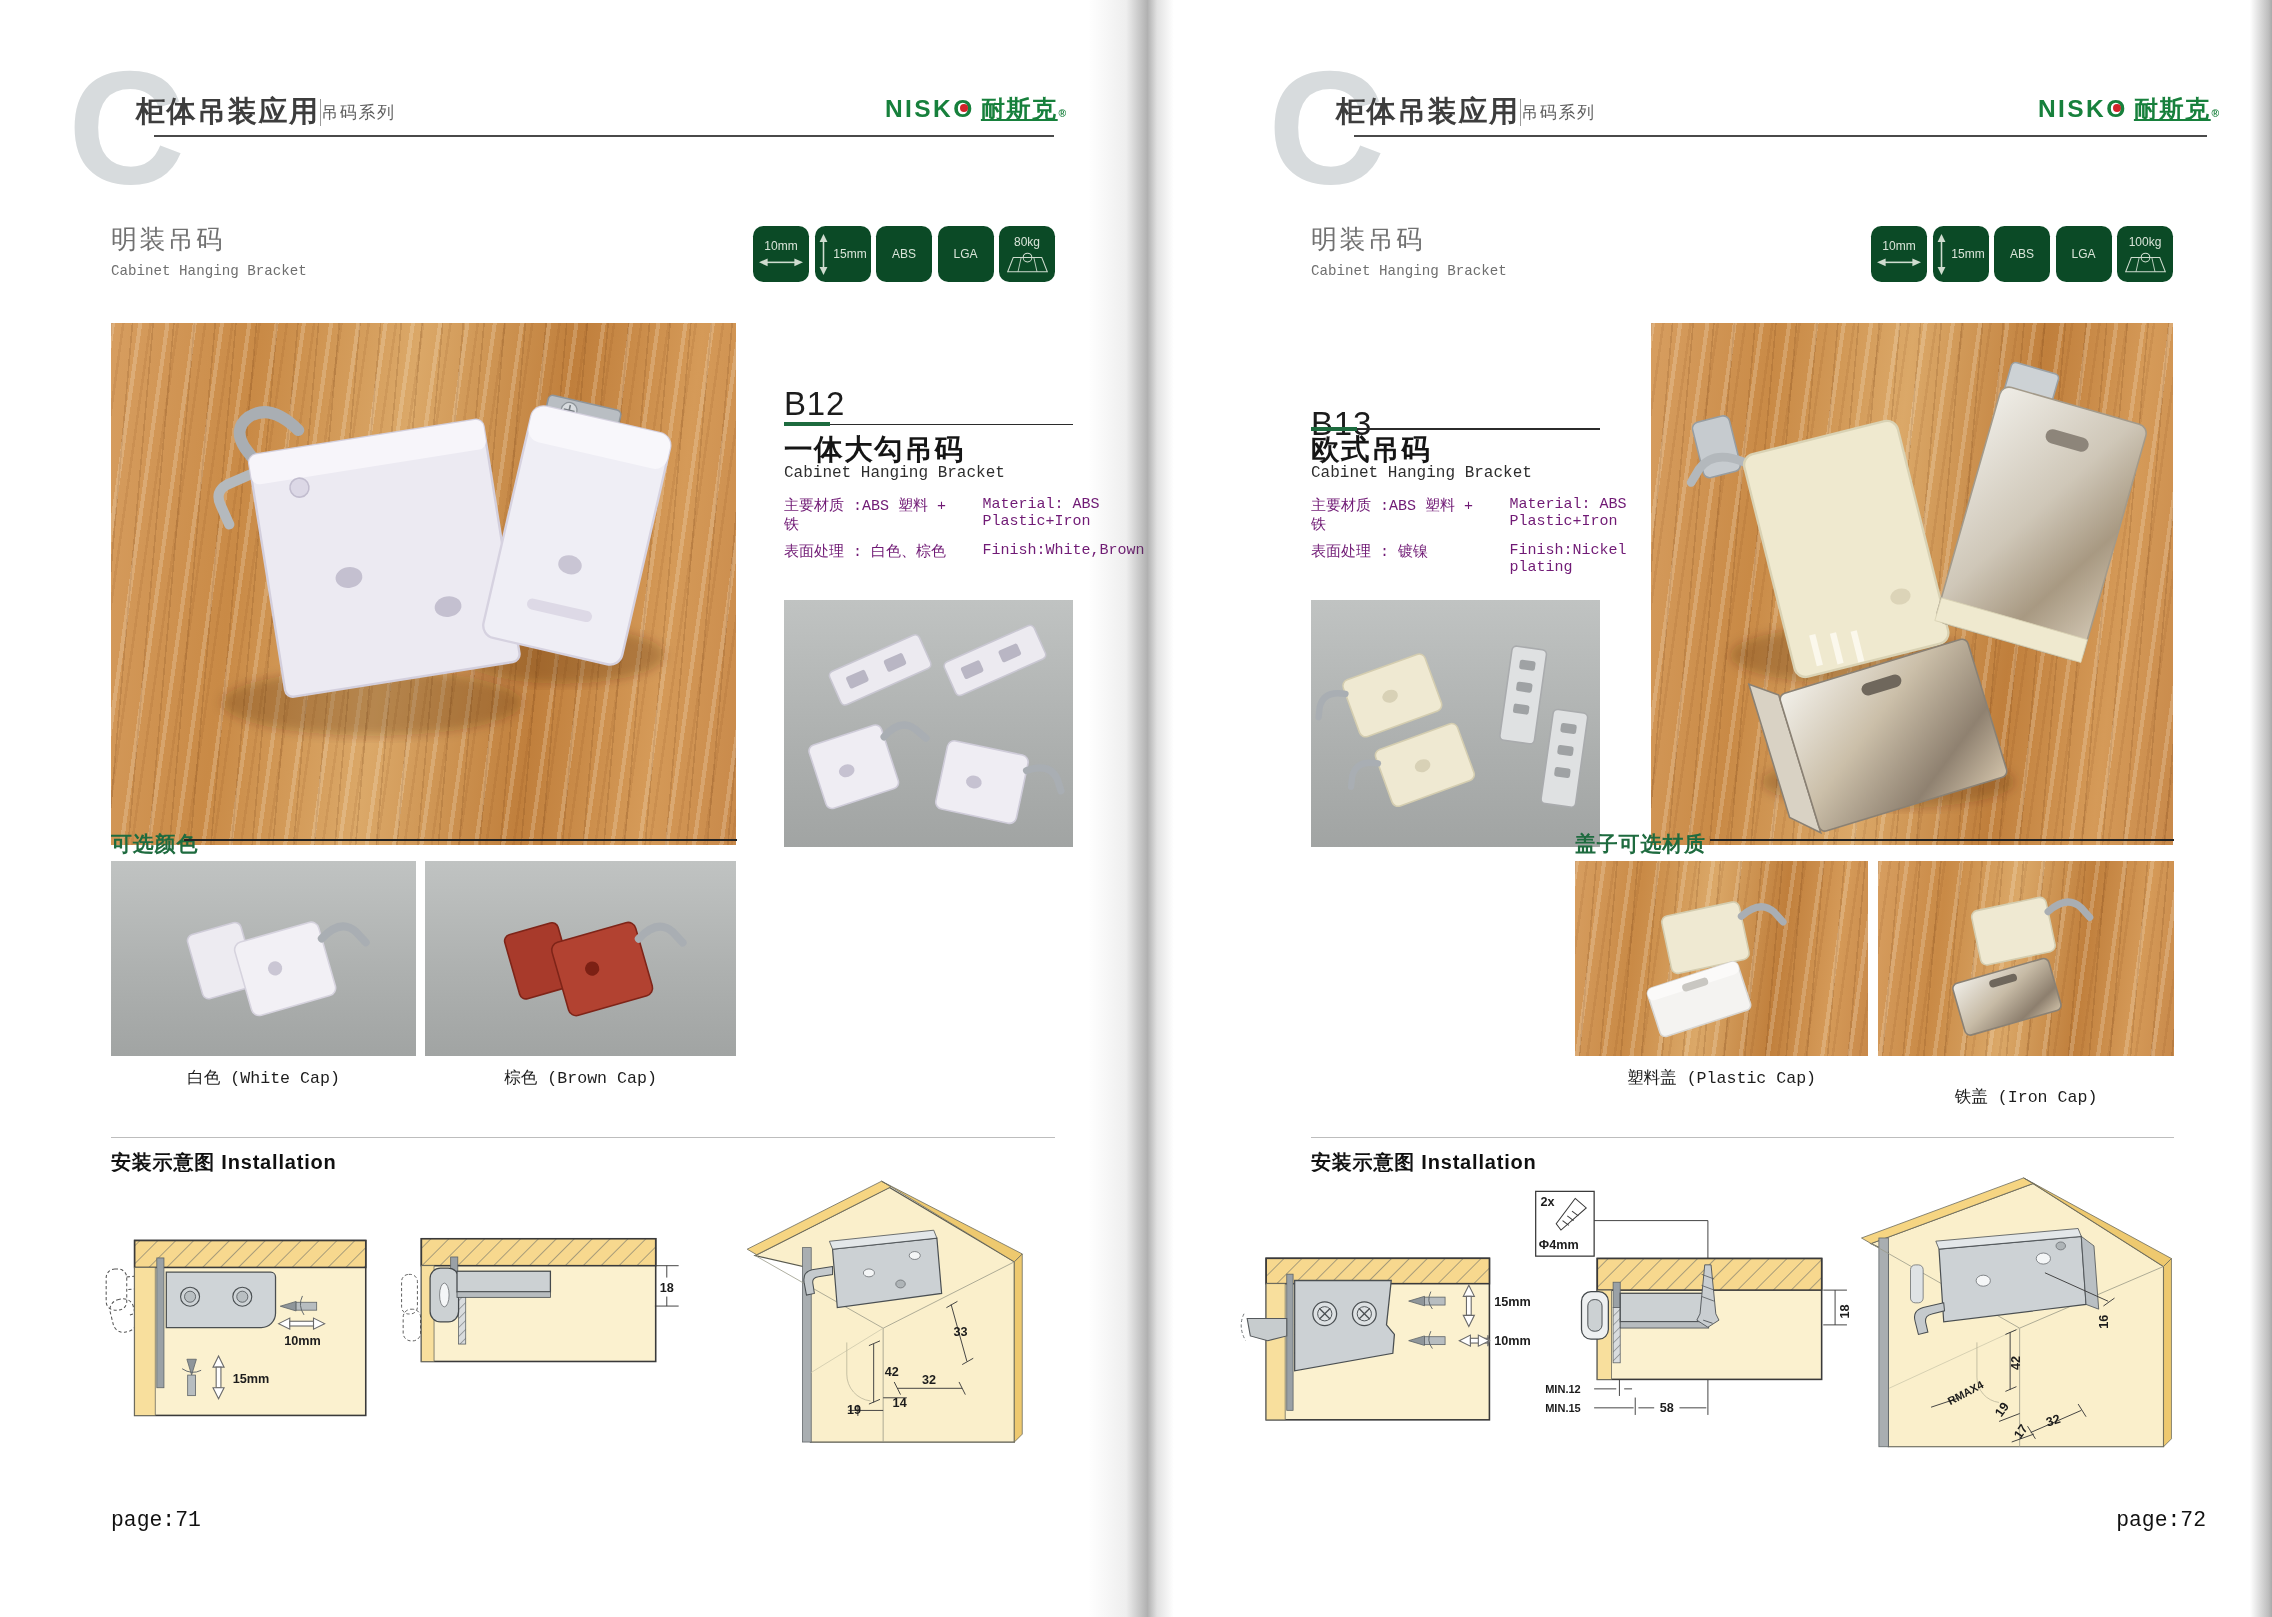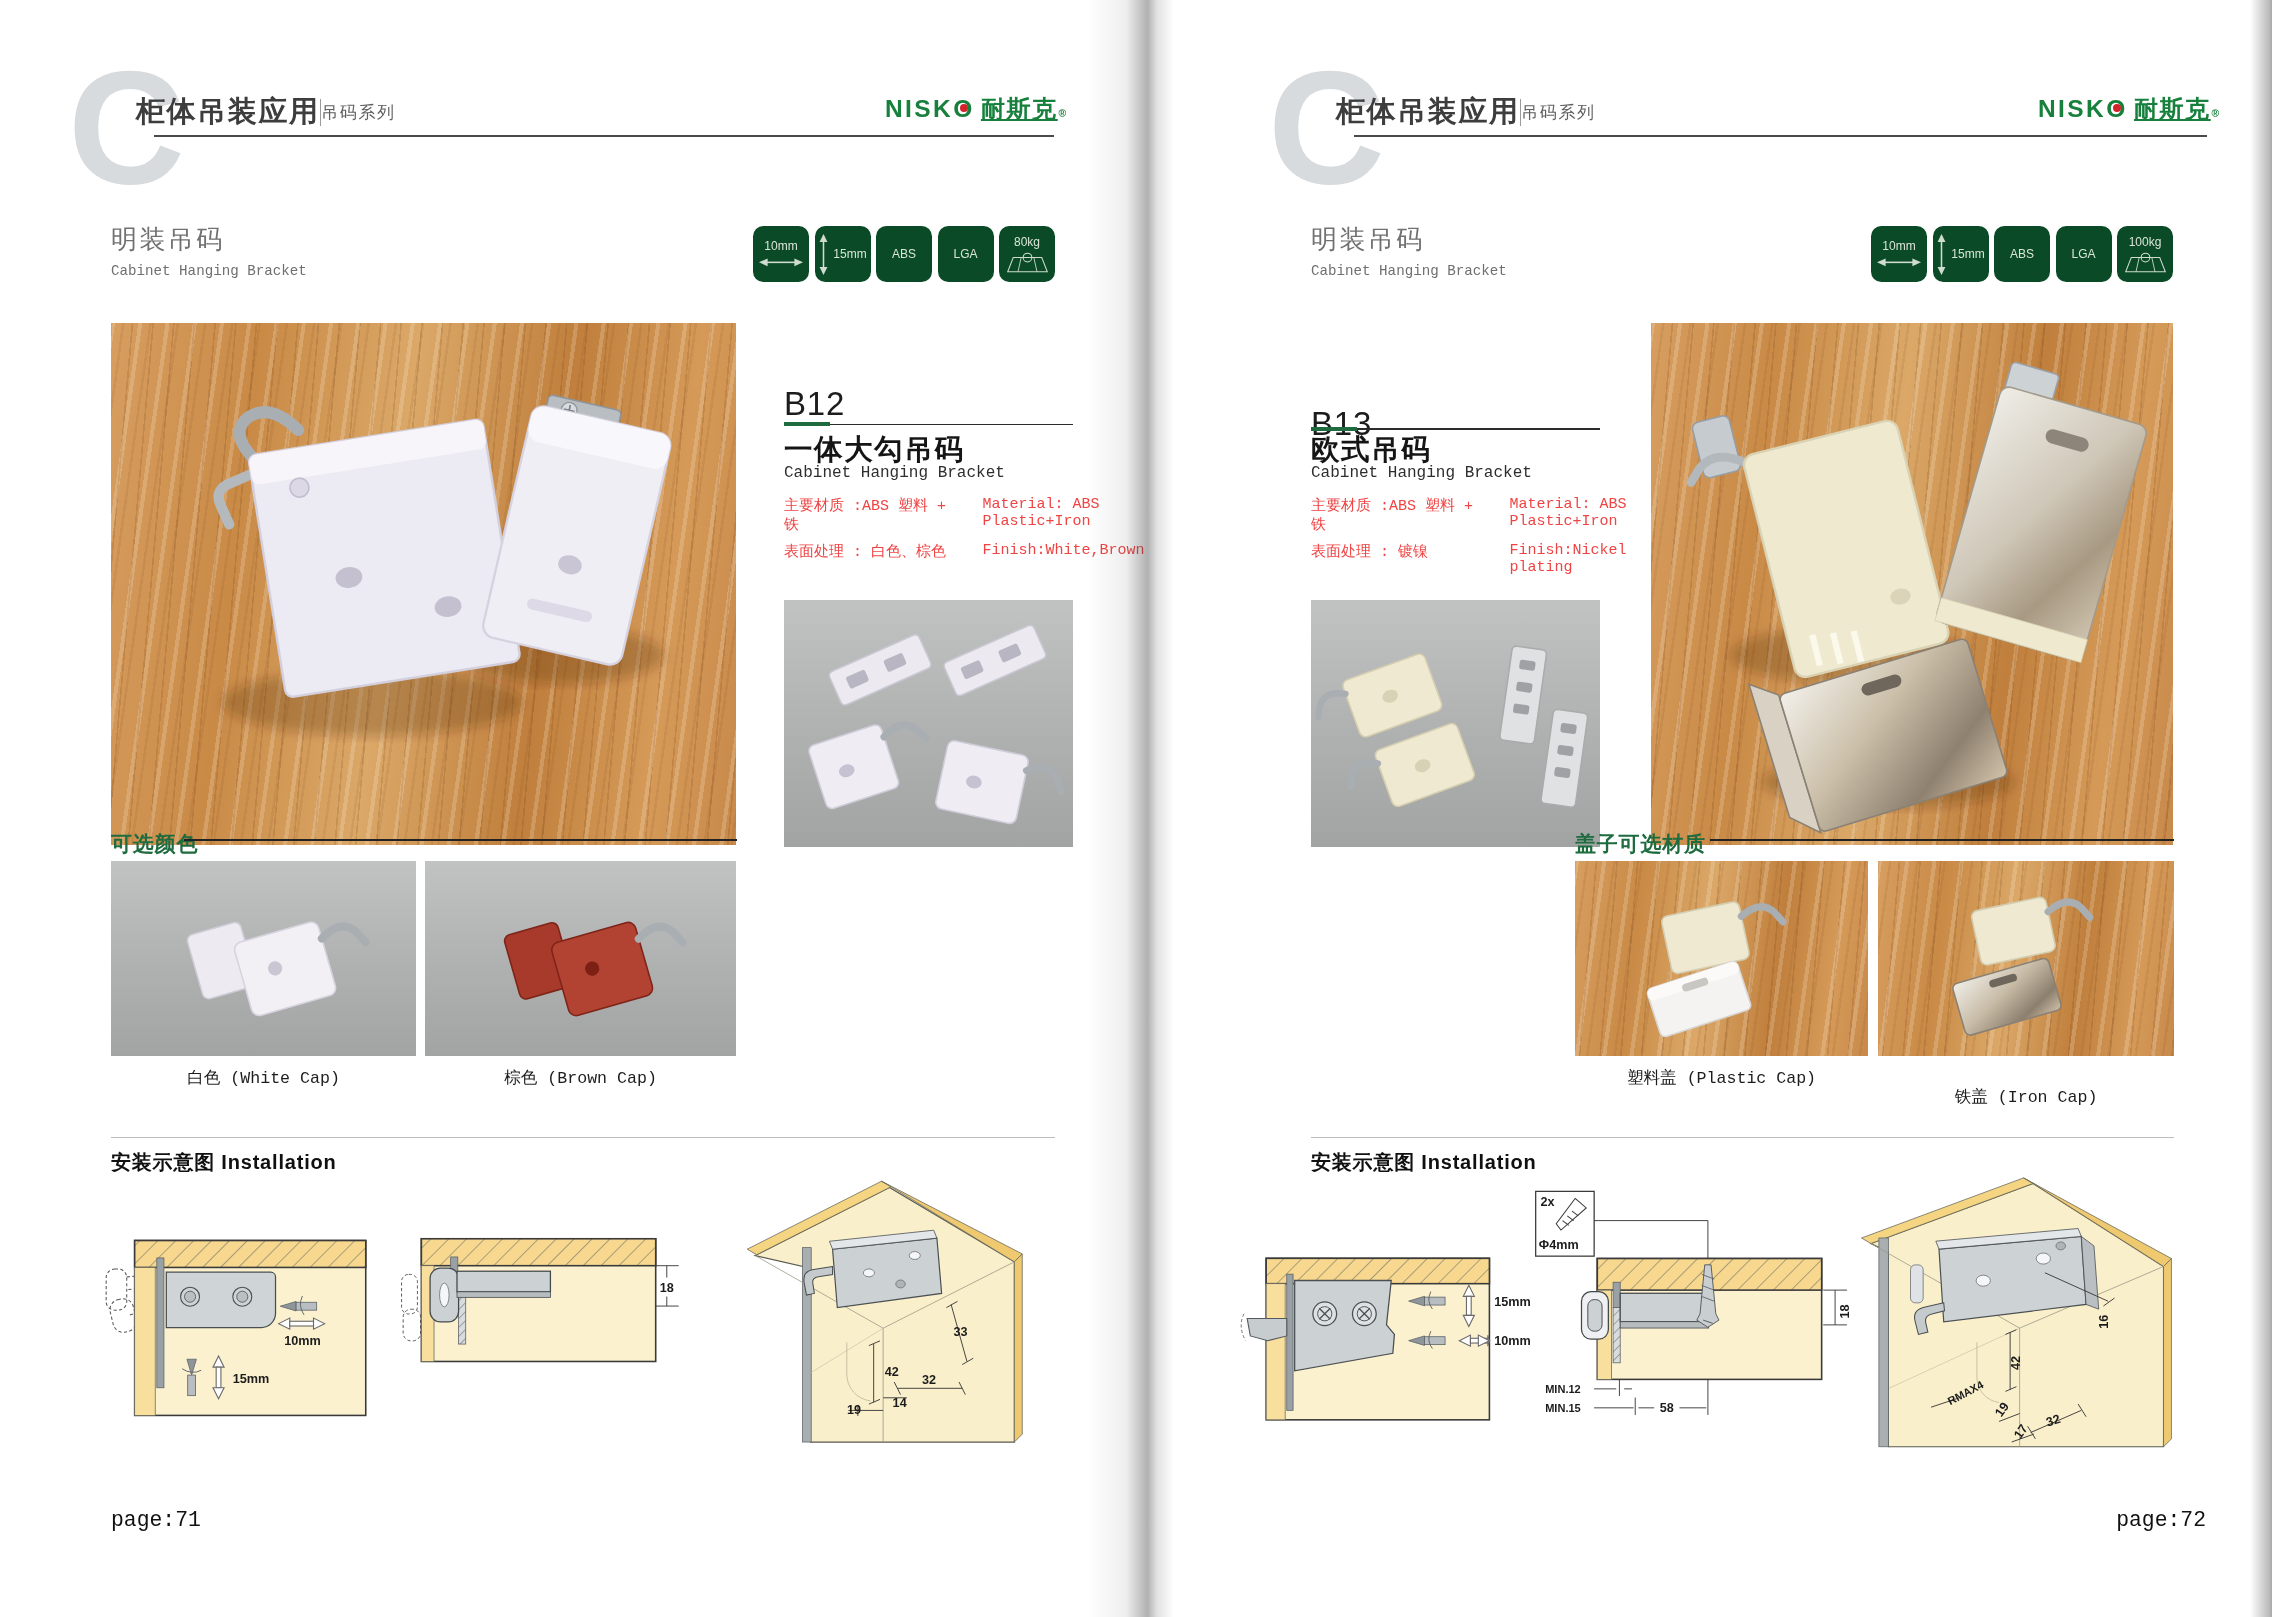--- a/index.html
+++ b/index.html
@@ -36,21 +36,21 @@
   .badge svg{display:block;}
 
   
   .prod-code{font-size:33px;color:#1c1c1c;letter-spacing:0.8px;}
   .prod-rule{position:relative;height:4.7px;}
   .prod-rule .g{position:absolute;left:0;top:0;width:46px;height:4px;background:#1d6b3e;}
   .prod-rule .k{position:absolute;left:46px;right:0;top:1.6px;height:1.6px;background:#2b2b2b;}
   .prod-cn{font-size:28.5px;font-weight:bold;color:#151515;letter-spacing:1.6px;}
   .prod-en{font-size:16px;color:#2e2e2e;}
   .specs{display:grid;grid-template-columns:178px auto;column-gap:20.6px;row-gap:8px;
-         font-size:15px;color:#ef4444;}
+         font-size:15px;color:#701a75;}
 
   
   .photo{overflow:hidden;}
   .wood{background:
     repeating-linear-gradient(98deg, rgba(255,246,230,0.20) 0 4px, rgba(0,0,0,0) 4px 11px, rgba(120,60,15,0.10) 11px 13.5px, rgba(0,0,0,0) 13.5px 27px),
     repeating-linear-gradient(95deg, rgba(101,52,14,0.16) 0 1.6px, rgba(0,0,0,0) 1.6px 20.6px),
     linear-gradient(97deg,#d79e60 0%,#c98a46 22%,#dba868 45%,#c07f3c 68%,#d59a58 86%,#c8894a 100%);}
   .studio{background:linear-gradient(180deg,#c0c3c2 0%,#aeb1b0 55%,#a1a4a3 100%);}
 
   

